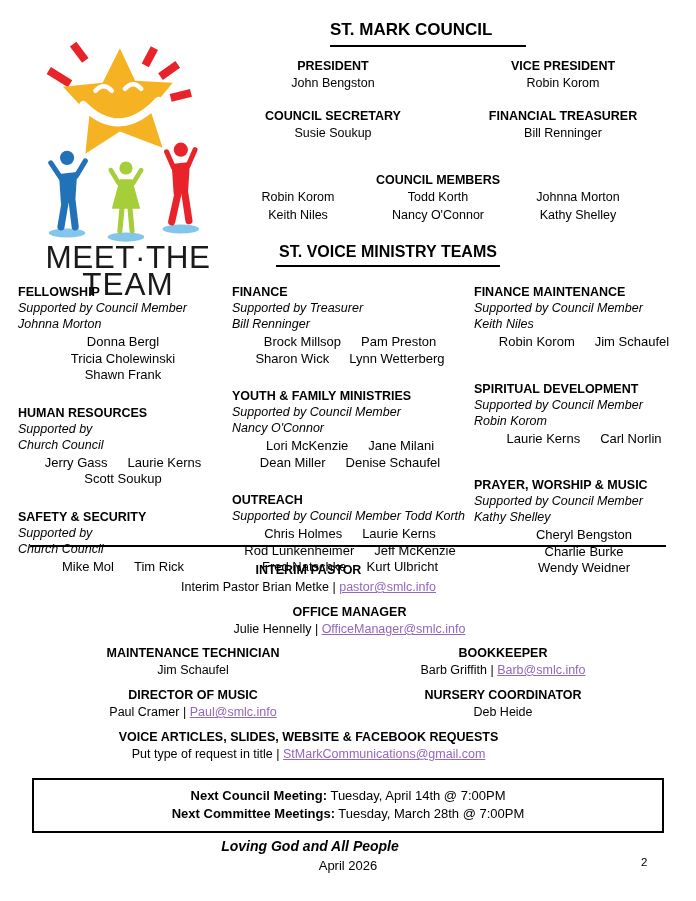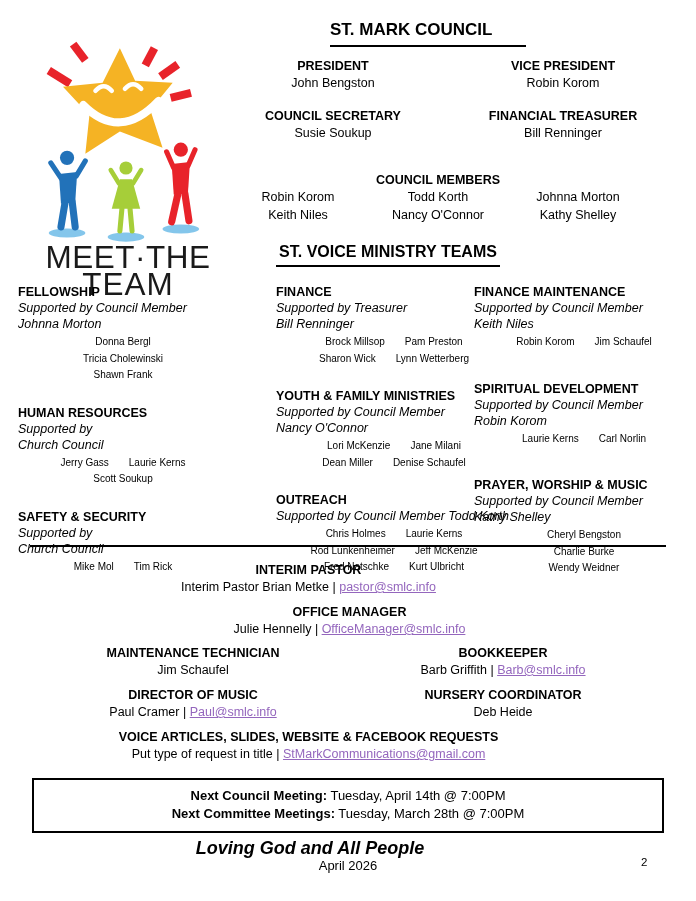--- a/index.html
+++ b/index.html
@@ -17,32 +17,32 @@
   
   .mem-head{font-size:12.5px;font-weight:bold;text-align:center;line-height:17px;}
   .mem-grid{display:grid;grid-template-columns:1fr 1fr 1fr;font-size:12.5px;line-height:17.5px;}
   .mem-grid span{text-align:center;}
   
   .team{margin-bottom:21px;text-align:left;}
   .col-right .team{margin-bottom:30px;}
   .team .name{font-size:12.5px;font-weight:bold;line-height:16px;}
   .team .sup{font-size:12.5px;font-style:italic;line-height:16px;}
   .team .rows{margin-top:2px;}
-  .team .row{display:flex;justify-content:center;gap:20px;font-size:10px;line-height:16.5px;}
+  .team .row{display:flex;justify-content:center;gap:20px;font-size:13px;line-height:16.5px;}
   
   .staff-blk{width:617px;text-align:center;font-size:12.5px;line-height:17px;}
   .staff-blk .t{font-weight:bold;}
   .staff-grid{display:grid;grid-template-columns:1fr 1fr;width:620px;left:38px;}
   a.mail{color:var(--link-color,#9466bd);text-decoration:underline;}
   
   .hr{border-top:2px solid #000;height:0;}
   
   .mbox{border:2px solid #000;text-align:center;font-size:13px;line-height:17.5px;padding-top:7px;}
   
-  .tagline{width:620px;text-align:center;font-size:18px;font-weight:bold;font-style:italic;}
+  .tagline{width:620px;text-align:center;font-size:14px;font-weight:bold;font-style:italic;}
   .pdate{width:696px;text-align:center;font-size:13px;}
   .pnum{font-size:11.5px;}
 </style>
 </head>
 <body>
 
 <div class="page">
 
   <div class="abs" style="left:36px;top:38px;width:184px;">
     <svg width="184" height="258" viewBox="0 0 180 254">
@@ -172,21 +172,21 @@
       <div class="sup">Church Council</div>
       <div class="rows">
         <div class="row">
           <span>Mike Mol</span>
           <span>Tim Rick</span>
         </div>
       </div>
     </div>
   </div>
 
-  <div class="abs" style="left:232px;top:284px;width:236px;margin-left:44px;">
+  <div class="abs" style="left:232px;top:284px;width:236px;">
     <div class="team">
       <div class="name">FINANCE</div>
       <div class="sup">Supported by Treasurer</div>
       <div class="sup">Bill Renninger</div>
       <div class="rows">
         <div class="row">
           <span>Brock Millsop</span>
           <span>Pam Preston</span>
         </div>
         <div class="row">

